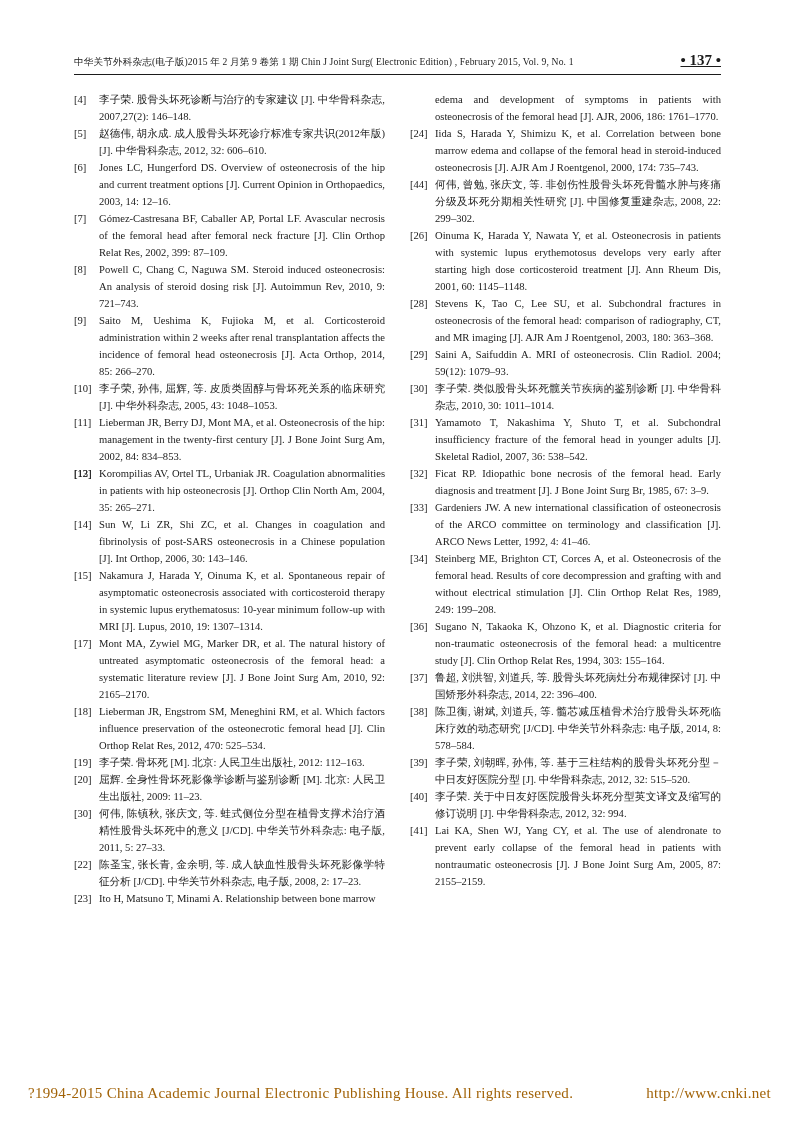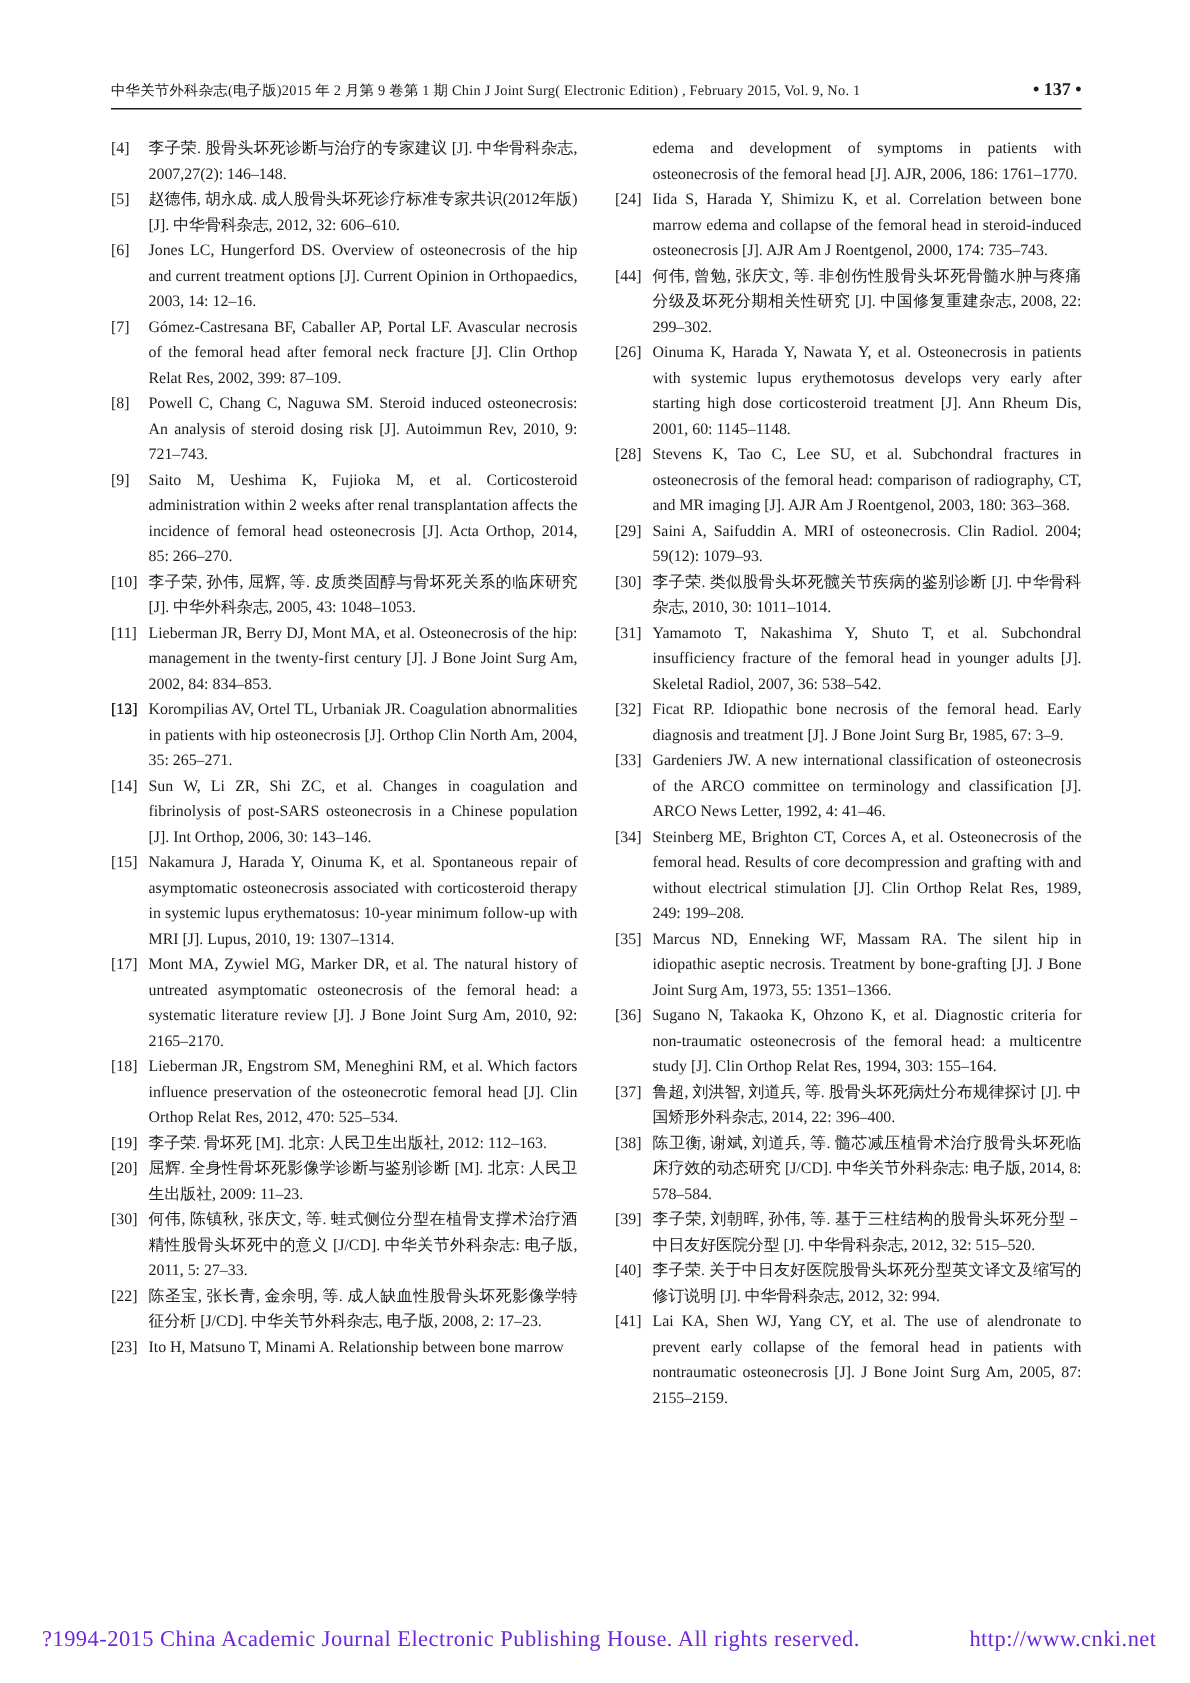--- a/index.html
+++ b/index.html
@@ -12,42 +12,42 @@
     color: #1b1b1b;
   }
   .page { position: absolute; inset: 0; background: #ffffff; }
 
   .page-header { position: absolute; top: 52px; left: 74px; width: 647px; }
   .header-row {
     display: flex; justify-content: space-between; align-items: baseline;
     font-size: 9.6px; padding-bottom: 5px; white-space: nowrap; text-align: center;
   }
   .journal-info { letter-spacing: 0.15px; }
-  .page-number { font-weight: bold; font-size: 12px; margin-left: 12px; }
+  .page-number { font-weight: bold; font-size: 15px; margin-left: 12px; text-decoration: underline; }
   .header-rule { border-top: 1.3px solid #1b1b1b; height: 0; }
 
   .content {
     position: absolute; top: 91px; left: 74px; width: 647px;
     display: flex; gap: 25px;
   }
   .column { width: 311px; }
 
   .ref-item {
     position: relative;
     padding-left: 25px;
     font-size: 10.6px;
     line-height: 17px;
     text-align: justify;
   }
   .ref-label { position: absolute; left: 0; top: 0; }
 
   .watermark {
     position: absolute; left: 28px; right: 22px; bottom: 20px;
     display: flex; justify-content: space-between; align-items: baseline;
-    font-size: 15px; color: #6d28d9; letter-spacing: 0.3px;
+    font-size: 15px; color: #a16207; letter-spacing: 0.3px;
     font-family: "Liberation Serif", "DejaVu Serif", serif;
     white-space: nowrap;
   }
 </style>
 </head>
 <body>
 
 <div class="page">
 
   <header class="page-header">
@@ -85,21 +85,20 @@
         <div class="ref-item"><span class="ref-label">[24]</span><span>Iida S, Harada Y, Shimizu K, et al. Correlation between bone marrow edema and collapse of the femoral head in steroid-induced osteonecrosis [J]. AJR Am J Roentgenol, 2000, 174: 735–743.</span></div>
         <div class="ref-item"><span class="ref-label">[44]</span><span>何伟, 曾勉, 张庆文, 等. 非创伤性股骨头坏死骨髓水肿与疼痛分级及坏死分期相关性研究 [J]. 中国修复重建杂志, 2008, 22: 299–302.</span></div>
         <div class="ref-item"><span class="ref-label">[26]</span><span>Oinuma K, Harada Y, Nawata Y, et al. Osteonecrosis in patients with systemic lupus erythemotosus develops very early after starting high dose corticosteroid treatment [J]. Ann Rheum Dis, 2001, 60: 1145–1148.</span></div>
         <div class="ref-item"><span class="ref-label">[28]</span><span>Stevens K, Tao C, Lee SU, et al. Subchondral fractures in osteonecrosis of the femoral head: comparison of radiography, CT, and MR imaging [J]. AJR Am J Roentgenol, 2003, 180: 363–368.</span></div>
         <div class="ref-item"><span class="ref-label">[29]</span><span>Saini A, Saifuddin A. MRI of osteonecrosis. Clin Radiol. 2004; 59(12): 1079–93.</span></div>
         <div class="ref-item"><span class="ref-label">[30]</span><span>李子荣. 类似股骨头坏死髋关节疾病的鉴别诊断 [J]. 中华骨科杂志, 2010, 30: 1011–1014.</span></div>
         <div class="ref-item"><span class="ref-label">[31]</span><span>Yamamoto T, Nakashima Y, Shuto T, et al. Subchondral insufficiency fracture of the femoral head in younger adults [J]. Skeletal Radiol, 2007, 36: 538–542.</span></div>
         <div class="ref-item"><span class="ref-label">[32]</span><span>Ficat RP. Idiopathic bone necrosis of the femoral head. Early diagnosis and treatment [J]. J Bone Joint Surg Br, 1985, 67: 3–9.</span></div>
         <div class="ref-item"><span class="ref-label">[33]</span><span>Gardeniers JW. A new international classification of osteonecrosis of the ARCO committee on terminology and classification [J]. ARCO News Letter, 1992, 4: 41–46.</span></div>
         <div class="ref-item"><span class="ref-label">[34]</span><span>Steinberg ME, Brighton CT, Corces A, et al. Osteonecrosis of the femoral head. Results of core decompression and grafting with and without electrical stimulation [J]. Clin Orthop Relat Res, 1989, 249: 199–208.</span></div>
-        <div class="ref-item"><span class="ref-label">[35]</span><span>Marcus ND, Enneking WF, Massam RA. The silent hip in idiopathic aseptic necrosis. Treatment by bone-grafting [J]. J Bone Joint Surg Am, 1973, 55: 1351–1366.</span></div>
         <div class="ref-item"><span class="ref-label">[36]</span><span>Sugano N, Takaoka K, Ohzono K, et al. Diagnostic criteria for non-traumatic osteonecrosis of the femoral head: a multicentre study [J]. Clin Orthop Relat Res, 1994, 303: 155–164.</span></div>
         <div class="ref-item"><span class="ref-label">[37]</span><span>鲁超, 刘洪智, 刘道兵, 等. 股骨头坏死病灶分布规律探讨 [J]. 中国矫形外科杂志, 2014, 22: 396–400.</span></div>
         <div class="ref-item"><span class="ref-label">[38]</span><span>陈卫衡, 谢斌, 刘道兵, 等. 髓芯减压植骨术治疗股骨头坏死临床疗效的动态研究 [J/CD]. 中华关节外科杂志: 电子版, 2014, 8: 578–584.</span></div>
         <div class="ref-item"><span class="ref-label">[39]</span><span>李子荣, 刘朝晖, 孙伟, 等. 基于三柱结构的股骨头坏死分型－中日友好医院分型 [J]. 中华骨科杂志, 2012, 32: 515–520.</span></div>
         <div class="ref-item"><span class="ref-label">[40]</span><span>李子荣. 关于中日友好医院股骨头坏死分型英文译文及缩写的修订说明 [J]. 中华骨科杂志, 2012, 32: 994.</span></div>
         <div class="ref-item"><span class="ref-label">[41]</span><span>Lai KA, Shen WJ, Yang CY, et al. The use of alendronate to prevent early collapse of the femoral head in patients with nontraumatic osteonecrosis [J]. J Bone Joint Surg Am, 2005, 87: 2155–2159.</span></div>
       </div>
   </main>
 
   <footer class="watermark">

